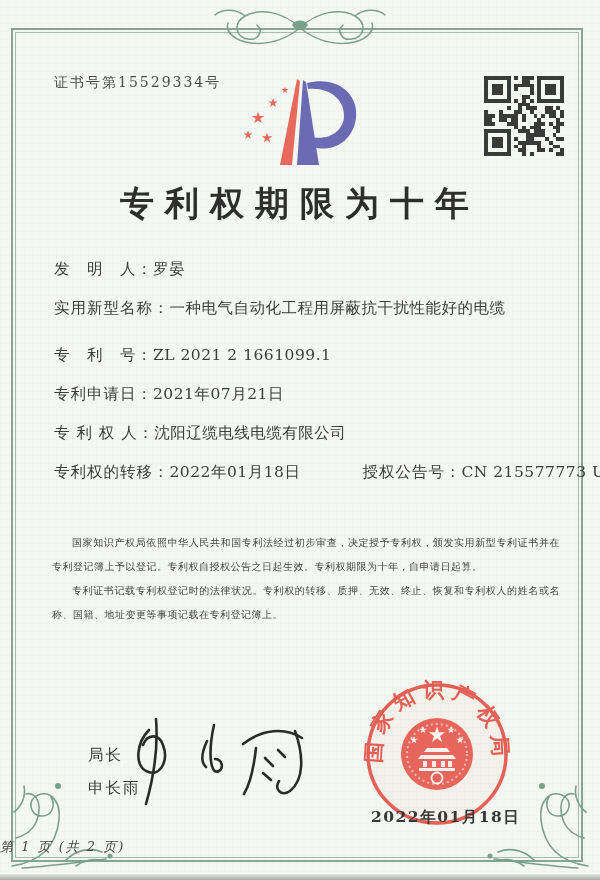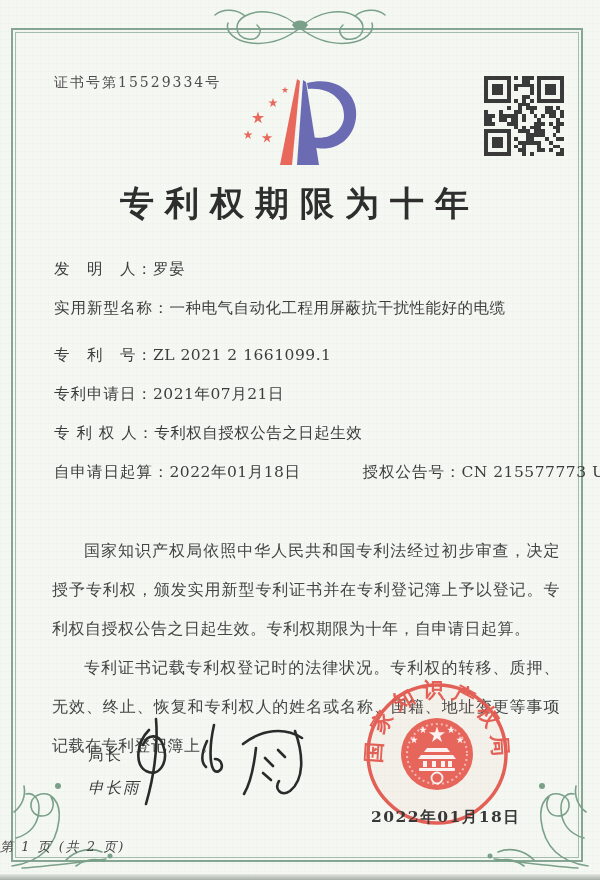--- a/index.html
+++ b/index.html
@@ -28,26 +28,26 @@
            font-size:34px; font-weight:600; letter-spacing:11px; color:#2e2e2e; }
 
   .fields { position:absolute; left:54px; right:38px; top:258px; font-size:15.5px; color:#3d3d3d; }
   .row { margin-bottom:16px; line-height:23px; white-space:nowrap; }
   .row.gap { margin-bottom:24px; }
   .lbl { letter-spacing:1px; }
   .val { letter-spacing:0.5px; }
   .row.grant { display:flex; }
   .grant .g2 { margin-left:62px; }
 
-  .paras { position:absolute; left:52px; top:531px; width:508px; font-size:16px;
-           line-height:39px; color:#454545; text-align:justify; letter-spacing:0.5px; }
+  .paras { position:absolute; left:52px; top:531px; width:508px; font-size:10px;
+           line-height:24px; color:#454545; text-align:justify; letter-spacing:0.5px; }
   .paras p { text-indent:2em; }
 
   .officer { position:absolute; left:57px; top:745px; font-size:15.5px; color:#3a3a3a; letter-spacing:2px;margin-left:31px; }
-  .officer div + div { margin-top:12px;font-style:italic; }
+  .officer div + div { margin-top:12px; }
 
   .signature { position:absolute; left:115px; top:714px; width:215px; height:98px; }
 
   .seal { position:absolute; left:363px; top:679px; width:148px; height:150px; opacity:0.92; }
   .seal-date { position:absolute; left:371px; top:807px; font-size:15.5px; color:#383838;
                letter-spacing:1.5px; font-weight:600; }
 
   .footer { position:absolute; left:0; right:0; top:838px; text-align:left;
             font-size:13px; color:#454545; letter-spacing:2px;font-style:italic; }
 
@@ -355,24 +355,24 @@
     <div class="row gap">
       <span class="lbl">实用新型名称：</span><span class="val">一种电气自动化工程用屏蔽抗干扰性能好的电缆</span>
     </div>
     <div class="row">
       <span class="lbl">专　利　号：</span><span class="val">ZL 2021 2 1661099.1</span>
     </div>
     <div class="row">
       <span class="lbl">专利申请日：</span><span class="val">2021年07月21日</span>
     </div>
     <div class="row">
-      <span class="lbl">专 利 权 人：</span><span class="val">专利权自授权公告之日起生效</span>
+      <span class="lbl">专 利 权 人：</span><span class="val">沈阳辽缆电线电缆有限公司</span>
     </div>
     <div class="row grant">
-      <span><span class="lbl">自申请日起算：</span><span class="val">2022年01月18日</span></span>
+      <span><span class="lbl">专利权的转移：</span><span class="val">2022年01月18日</span></span>
       <span class="g2"><span class="lbl">授权公告号：</span><span class="val">CN 215577773 U</span></span>
     </div>
   </div>
 
   <div class="paras">
     <p>国家知识产权局依照中华人民共和国专利法经过初步审查，决定授予专利权，颁发实用新型专利证书并在专利登记簿上予以登记。专利权自授权公告之日起生效。专利权期限为十年，自申请日起算。</p>
     <p>专利证书记载专利权登记时的法律状况。专利权的转移、质押、无效、终止、恢复和专利权人的姓名或名称、国籍、地址变更等事项记载在专利登记簿上。</p>
   </div>
 
   <div class="officer">

